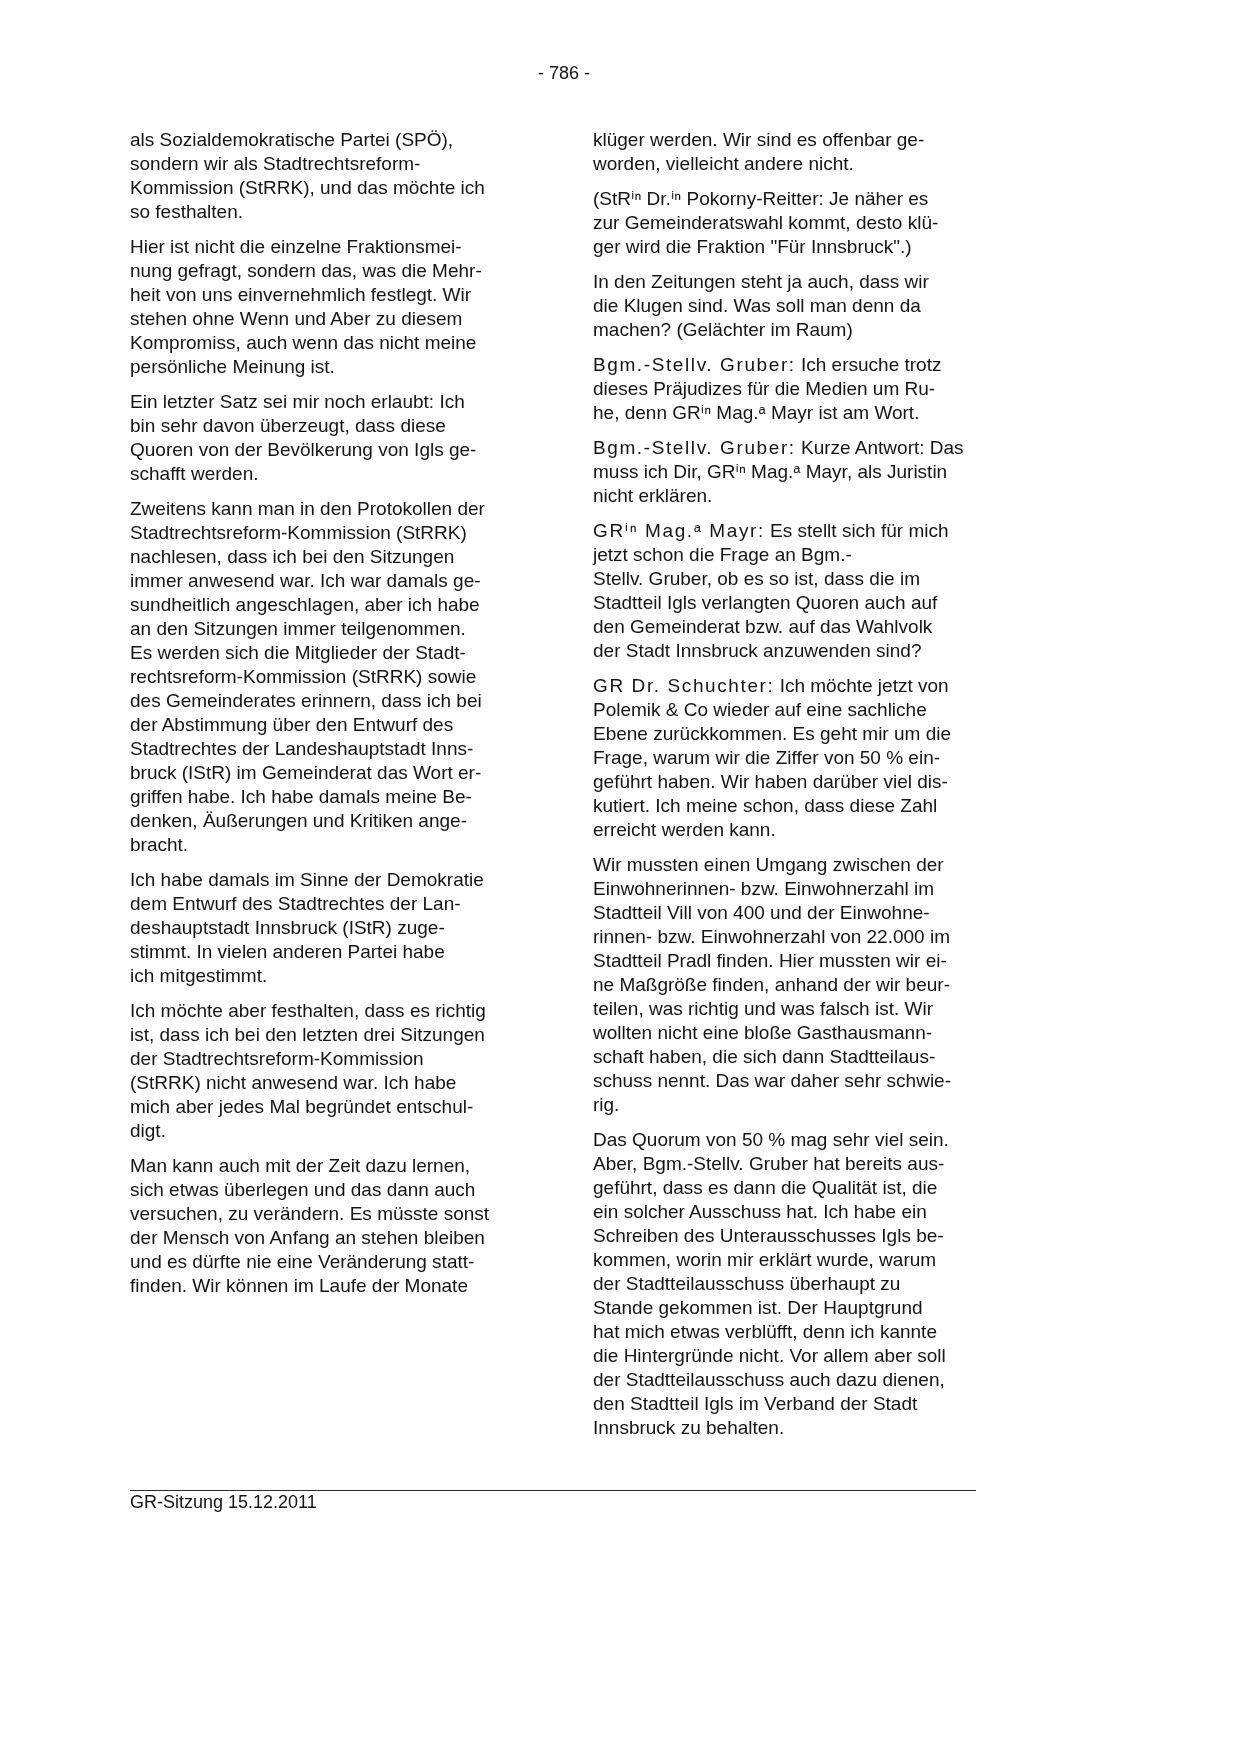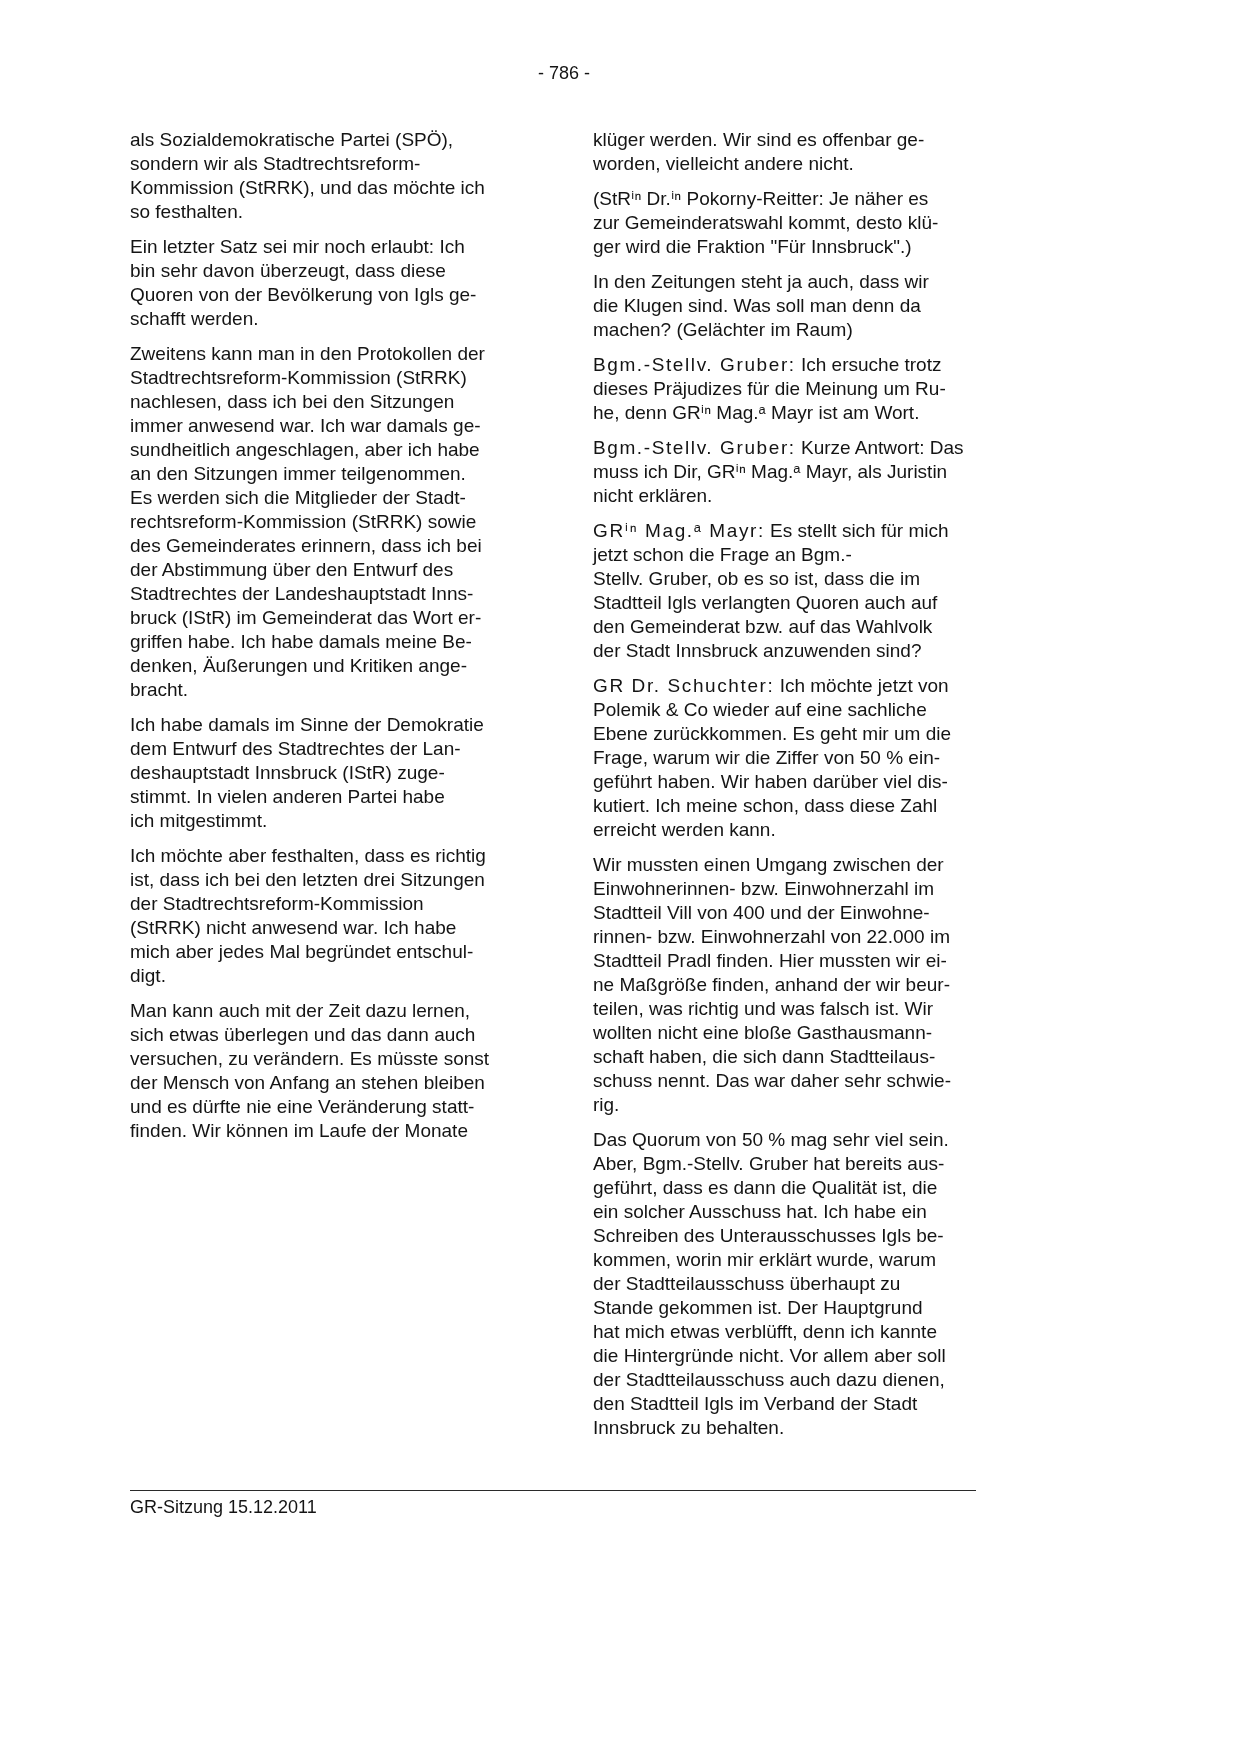--- a/index.html
+++ b/index.html
@@ -37,37 +37,42 @@
     line-height: 24px;
     white-space: pre-line;
   }
   .speaker { letter-spacing: 1.6px; }
   .footer {
     position: absolute;
     left: 130px;
     top: 1490px;
     width: 846px;
     border-top: 1.5px solid #2a2a2a;
-    padding-top: 5px;
     font-size: 18px;
     line-height: 22px;
   }
 </style>
 </head>
 <body>
 
 <div class="page">
   <div class="page-number">- 786 -</div>
 
   <div class="content">
     <div class="column">
         <p class="para"><span>als Sozialdemokratische Partei (SPÖ),
 sondern wir als Stadtrechtsreform-
 Kommission (StRRK), und das möchte ich
 so festhalten.</span></p>
+        <p class="para"><span>Hier ist nicht die einzelne Fraktionsmei-
+nung gefragt, sondern das, was die Mehr-
+heit von uns einvernehmlich festlegt. Wir
+stehen ohne Wenn und Aber zu diesem
+Kompromiss, auch wenn das nicht meine
+persönliche Meinung ist.</span></p>
         <p class="para"><span>Ein letzter Satz sei mir noch erlaubt: Ich
 bin sehr davon überzeugt, dass diese
 Quoren von der Bevölkerung von Igls ge-
 schafft werden.</span></p>
         <p class="para"><span>Zweitens kann man in den Protokollen der
 Stadtrechtsreform-Kommission (StRRK)
 nachlesen, dass ich bei den Sitzungen
 immer anwesend war. Ich war damals ge-
 sundheitlich angeschlagen, aber ich habe
 an den Sitzungen immer teilgenommen.
@@ -101,21 +106,21 @@
     <div class="column">
         <p class="para"><span>klüger werden. Wir sind es offenbar ge-
 worden, vielleicht andere nicht.</span></p>
         <p class="para"><span>(StRⁱⁿ Dr.ⁱⁿ Pokorny-Reitter: Je näher es
 zur Gemeinderatswahl kommt, desto klü-
 ger wird die Fraktion "Für Innsbruck".)</span></p>
         <p class="para"><span>In den Zeitungen steht ja auch, dass wir
 die Klugen sind. Was soll man denn da
 machen? (Gelächter im Raum)</span></p>
         <p class="para"><span class="speaker">Bgm.-Stellv. Gruber:</span> <span>Ich ersuche trotz
-dieses Präjudizes für die Meinung um Ru-
+dieses Präjudizes für die Medien um Ru-
 he, denn GRⁱⁿ Mag.ᵃ Mayr ist am Wort.</span></p>
         <p class="para"><span class="speaker">Bgm.-Stellv. Gruber:</span> <span>Kurze Antwort: Das
 muss ich Dir, GRⁱⁿ Mag.ᵃ Mayr, als Juristin
 nicht erklären.</span></p>
         <p class="para"><span class="speaker">GRⁱⁿ Mag.ᵃ Mayr:</span> <span>Es stellt sich für mich
 jetzt schon die Frage an Bgm.-
 Stellv. Gruber, ob es so ist, dass die im
 Stadtteil Igls verlangten Quoren auch auf
 den Gemeinderat bzw. auf das Wahlvolk
 der Stadt Innsbruck anzuwenden sind?</span></p>

